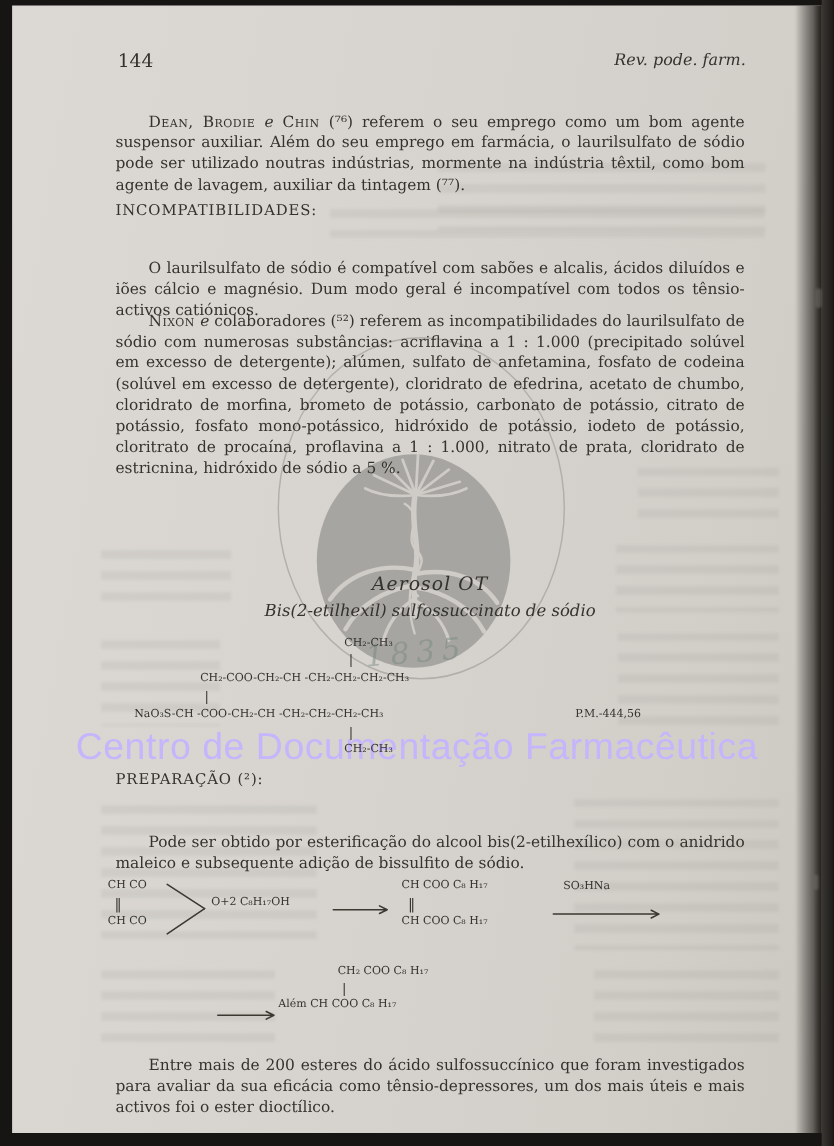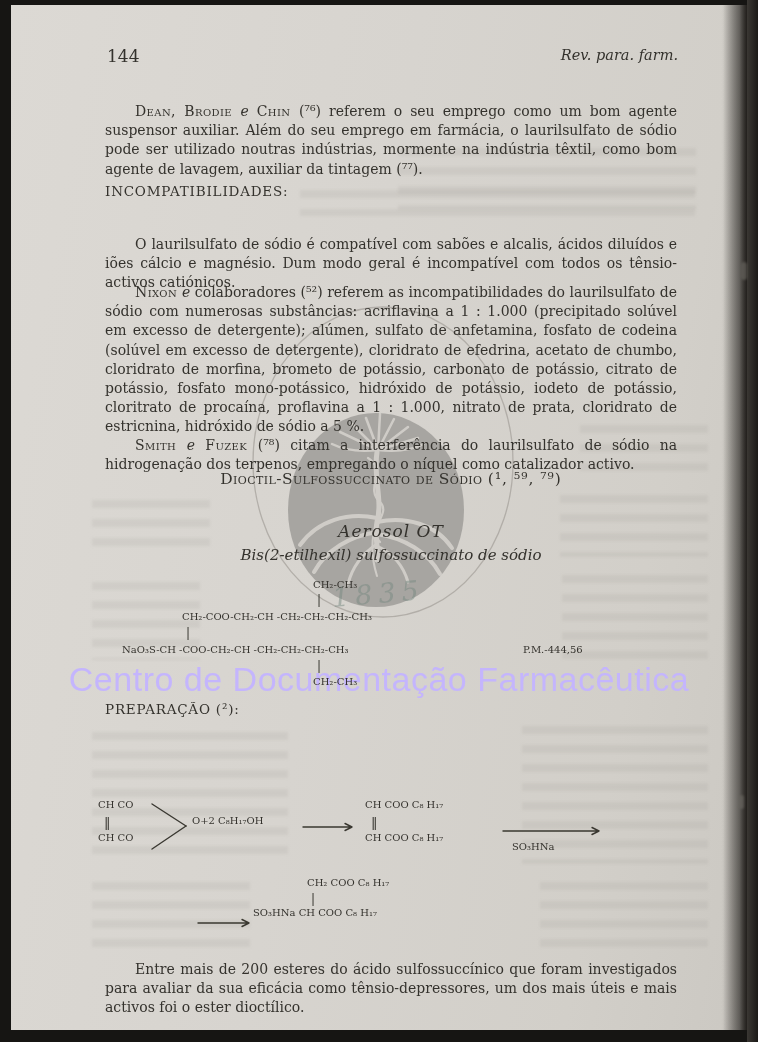--- a/index.html
+++ b/index.html
@@ -53,21 +53,21 @@
   #f-l2{left:182px;top:611px;}  #f-b2{left:186px;top:626px;}
   #f-l3{left:122px;top:644px;}  #f-pm{left:523px;top:644px;}
   #f-b3{left:317px;top:659px;}  #f-l4{left:313px;top:676px;}
   #h-prep{top:701px;}
   #p5{top:743px;}
   #r1-lt{left:98px;top:799px;}  #r1-le{left:104px;top:815px;font-size:13px;}
   #r1-lb{left:98px;top:832px;}
   #r1-reagent{left:192px;top:815px;}
   #r1-rt{left:365px;top:799px;} #r1-re{left:371px;top:815px;font-size:13px;}
   #r1-rb{left:365px;top:832px;}
-  #r1-cat{left:512px;top:800px;margin-top:41px;}
+  #r1-cat{left:512px;top:800px;}
   #r2-branch{left:307px;top:877px;} #r2-bond{left:311px;top:892px;}
   #r2-product{left:253px;top:907px;}
   #p6{top:946px;}
 </style>
 </head>
 <body>
 
 <div id="scan">
   <div id="paper">
     <div id="paper-vignette"></div>
@@ -106,60 +106,59 @@
       <path d="M377 534 C404 538 428 552 440 574" stroke-width="4"></path>
       <path d="M377 544 C362 554 352 568 348 584" stroke-width="3"></path>
       <path d="M377 546 C394 554 404 568 408 582" stroke-width="3"></path>
       <path d="M377 520 C370 540 372 560 377 576" stroke-width="2"></path>
     </g>
   </svg>
   <div id="wm-year">1835</div>
   <div id="wm-line1" class="wm-text">Centro de Documentação Farmacêutica</div>
 
   <div id="hdr-num" class="abs ink">144</div>
-  <div id="hdr-journal" class="abs ink">Rev. para. farm.</div>
+  <div id="hdr-journal" class="abs ink">Rev. pode. farm.</div>
 
   <p id="p1" class="abs ink body-text indent"><span class="seg-sc">Dean, Brodie </span><span class="seg-i">e </span><span class="seg-sc">Chin </span><span>(⁷⁶)  referem o seu emprego como um bom agente suspensor auxiliar. Além do seu emprego em farmácia, o laurilsulfato de sódio pode ser utilizado noutras indústrias, mormente na indústria têxtil, como bom agente de lavagem, auxiliar da tintagem (⁷⁷).</span></p>
 
   <div id="h-incompat" class="abs ink head-caps">INCOMPATIBILIDADES:</div>
 
   <p id="p2" class="abs ink body-text indent">O laurilsulfato de sódio é compatível com sabões e alcalis, ácidos diluídos e iões cálcio e magnésio. Dum modo geral é incompatível com todos os tênsio-activos catiónicos.</p>
 
   <p id="p3" class="abs ink body-text indent"><span class="seg-sc">Nixon </span><span class="seg-i">e </span><span>colaboradores (⁵²) referem as incompatibilidades do laurilsulfato de sódio com numerosas substâncias: acriflavina a 1 : 1.000 (precipitado solúvel em excesso de detergente); alúmen, sulfato de anfetamina, fosfato de codeina (solúvel em excesso de detergente), cloridrato de efedrina, acetato de chumbo, cloridrato de morfina, brometo de potássio, carbonato de potássio, citrato de potássio, fosfato mono-potássico, hidróxido de potássio, iodeto de potássio, cloritrato de procaína, proflavina a 1 : 1.000, nitrato de prata, cloridrato de estricnina, hidróxido de sódio a 5 %.</span></p>
 
-  <p id="p4" class="abs ink body-text indent"><span class="seg-sc">Smith </span><span class="seg-i">e </span><span class="seg-sc">Fuzek </span><span>(⁷⁸) citam a interferência do laurilsulfato de sódio na hidrogenação dos terpenos, empregando o níquel como catalizador activo.</span></p>
 
-  <div id="sec-title" class="abs ink centered"><span class="seg-sc">Dioctil-Sulfossuccinato de Sódio </span><span>(¹, ⁵⁹, ⁷⁹)</span></div>
   <div id="sec-syn" class="abs ink centered">Aerosol OT</div>
   <div id="sec-chem" class="abs ink centered">Bis(2-etilhexil) sulfossuccinato de sódio</div>
 
   <div class="abs ink chem" id="f-l1">CH₂-CH₃</div>
   <div class="abs ink bond" id="f-b1">|</div>
   <div class="abs ink chem" id="f-l2">CH₂-COO-CH₂-CH -CH₂-CH₂-CH₂-CH₃</div>
   <div class="abs ink bond" id="f-b2">|</div>
   <div class="abs ink chem" id="f-l3">NaO₃S-CH -COO-CH₂-CH -CH₂-CH₂-CH₂-CH₃</div>
   <div class="abs ink chem" id="f-pm">P.M.-444,56</div>
   <div class="abs ink bond" id="f-b3">|</div>
   <div class="abs ink chem" id="f-l4">CH₂-CH₃</div>
 
   <div id="h-prep" class="abs ink head-caps">PREPARAÇÃO (²):</div>
 
+  <p id="p5" class="abs ink body-text indent">Pode ser obtido por esterificação do alcool bis(2-etilhexílico) com o anidrido maleico e subsequente adição de bissulfito de sódio.</p>
 
   <div class="abs ink chem" id="r1-lt">CH CO</div>
   <div class="abs ink chem" id="r1-le">‖</div>
   <div class="abs ink chem" id="r1-lb">CH CO</div>
   <div class="abs ink chem" id="r1-reagent">O+2 C₈H₁₇OH</div>
   <div class="abs ink chem" id="r1-rt">CH COO C₈ H₁₇</div>
   <div class="abs ink chem" id="r1-re">‖</div>
   <div class="abs ink chem" id="r1-rb">CH COO C₈ H₁₇</div>
   <div class="abs ink chem" id="r1-cat">SO₃HNa</div>
 
   <div class="abs ink chem" id="r2-branch">CH₂ COO C₈ H₁₇</div>
   <div class="abs ink bond" id="r2-bond">|</div>
-  <div class="abs ink chem" id="r2-product">SO₃HNa CH COO C₈ H₁₇</div>
+  <div class="abs ink chem" id="r2-product">Além CH COO C₈ H₁₇</div>
 
   <svg class="wm-svg" width="758" height="1042" viewBox="0 0 758 1042">
     <g stroke="#3a3831" stroke-width="1.4" fill="none" stroke-linecap="round">
       <path d="M186 826 L152 804"></path>
       <path d="M186 826 L152 849"></path>
       <path d="M303 827 H352 M352 827 l-7 -3.5 M352 827 l-7 3.5"></path>
       <path d="M503 831 H599 M599 831 l-7 -3.5 M599 831 l-7 3.5"></path>
       <path d="M198 923 H249 M249 923 l-7 -3.5 M249 923 l-7 3.5"></path>
     </g>
   </svg>

